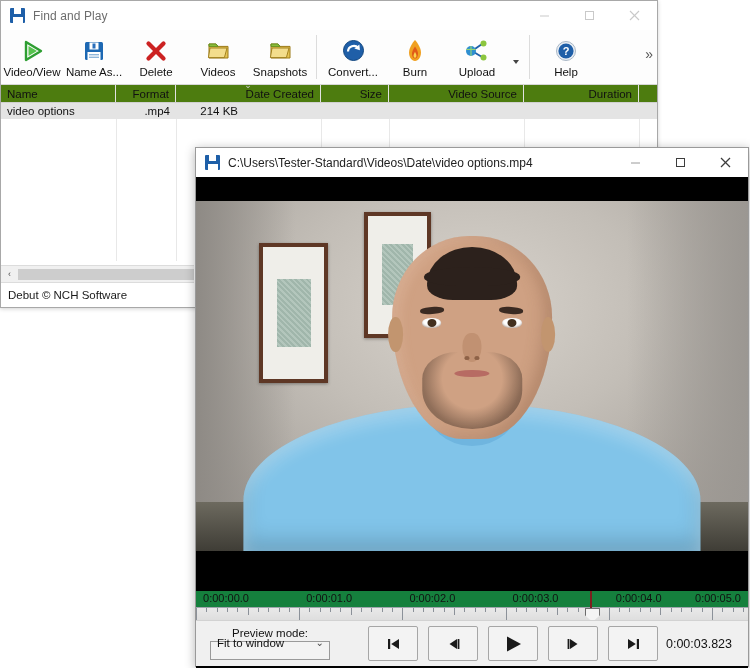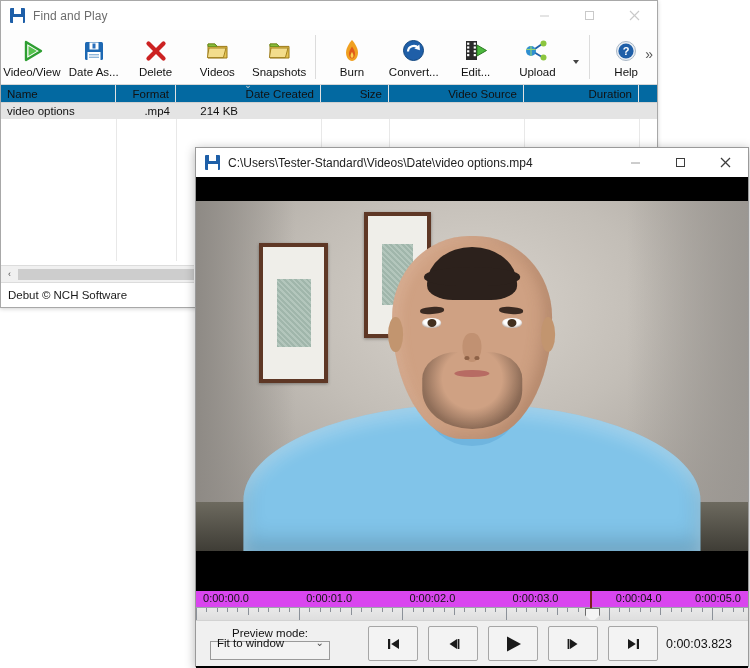--- a/index.html
+++ b/index.html
@@ -37,21 +37,21 @@
   .tbtn .ic{height:27px;display:flex;align-items:center;justify-content:center;}
   .tbtn .lbl{font-size:11.5px;color:#111;margin-top:2px;white-space:nowrap;}
   .tsep{width:1px;height:44px;background:#dcdcdc;margin:2px 5px 0 5px;}
   .tcaret{width:16px;height:52px;display:flex;align-items:center;justify-content:center;
           padding-top:6px;box-sizing:border-box;}
   .tcaret i{border-left:3.5px solid transparent;border-right:3.5px solid transparent;
             border-top:4.5px solid #444;display:block;}
   .tchev{position:absolute;right:4px;top:16px;font-size:14px;color:#555;}
 
   
-  .lhdr{height:17px;background:#0369a1;border-bottom:1px solid #d0d0d0;display:flex;
+  .lhdr{height:17px;background:#4d7c0f;border-bottom:1px solid #d0d0d0;display:flex;
         position:relative;font-size:11.5px;color:#111;}
   .lhdr .cell{display:flex;align-items:center;height:100%;box-sizing:border-box;
               border-right:1px solid #e2e2e2;padding:0 6px;position:relative;}
   .lhdr .cell.l{justify-content:flex-start;}
   .lhdr .cell.r{justify-content:flex-end;}
   .sortmark{position:absolute;top:-4px;left:50%;transform:translateX(-50%);
             font-size:9px;color:#cfcfcf;line-height:1;}
 
   
   .lbody{position:absolute;left:0;right:0;top:102px;bottom:46px;background:#fff;overflow:hidden;}
@@ -133,21 +133,21 @@
         width:12%;height:14%;background:rgba(176,126,94,.45);border-radius:45% 45% 50% 50%;}
   .nostril{position:absolute;bottom:6%;width:28%;height:14%;background:#8e6247;border-radius:50%;}
   .nostril.l{left:10%;}.nostril.r{right:10%;}
   .mouth{position:absolute;left:50%;transform:translateX(-50%);top:66%;
          width:22%;height:3.6%;background:#b76b63;border-radius:50%;}
   .beard{position:absolute;left:50%;transform:translateX(-50%);top:57%;
          width:62%;height:38%;border-radius:36% 36% 52% 52%;
          background:radial-gradient(ellipse at 50% 35%, rgba(58,42,33,0) 42%, rgba(58,42,33,.42) 70%, rgba(58,42,33,.55) 100%);}
 
   
-  .ruler{position:absolute;left:0;right:0;bottom:46px;height:30px;background:#d946ef;
+  .ruler{position:absolute;left:0;right:0;bottom:46px;height:30px;background:#15803d;
          border-top:1px solid #000;box-sizing:border-box;}
   .rlabels{position:relative;height:16px;}
   .rlabel{position:absolute;top:1px;font-size:11px;color:#111;transform:translateX(-50%);
           white-space:nowrap;}
   .rticks{position:absolute;left:0;right:0;top:16px;height:14px;
           background:linear-gradient(180deg,#e9e9e9 0%,#dcdcdc 100%);border-top:1px solid #9fa6ad;}
   .rticks span{position:absolute;top:0;width:1px;background:#8b9199;}
   .playhead{position:absolute;top:0;bottom:0;width:2px;background:#7d1f1f;}
   .phmark{position:absolute;top:17px;width:13px;height:12px;margin-left:-6.5px;
           background:#f4f4f4;border:1px solid #6b6b6b;
@@ -216,21 +216,21 @@
       <span class="ic">
         <svg width="22" height="22" viewBox="0 0 22 22">
           <rect x="2" y="2" width="18" height="18" rx="1.5" fill="#1d68b3"></rect>
           <rect x="6.5" y="2.5" width="9" height="7" fill="#fff"></rect>
           <rect x="9.5" y="3.5" width="3" height="5" fill="#2a6fbb"></rect>
           <rect x="4.5" y="12" width="13" height="8" fill="#fff"></rect>
           <rect x="6" y="14" width="10" height="1.4" fill="#8fb6da"></rect>
           <rect x="6" y="16.6" width="10" height="1.4" fill="#8fb6da"></rect>
         </svg>
       </span>
-      <span class="lbl">Date As...</span>
+      <span class="lbl">Name As...</span>
     </div>
 
     <div class="tbtn">
       <span class="ic">
         <svg width="22" height="22" viewBox="0 0 22 22">
           <line x1="3.5" y1="3.5" x2="18.5" y2="18.5" stroke="#cc2222" stroke-width="4.2" stroke-linecap="round"></line>
           <line x1="18.5" y1="3.5" x2="3.5" y2="18.5" stroke="#cc2222" stroke-width="4.2" stroke-linecap="round"></line>
         </svg>
       </span>
       <span class="lbl">Delete</span>
@@ -252,63 +252,44 @@
         <svg width="23" height="21" viewBox="0 0 23 21">
           <path d="M2 4h7l2 2.4h10V18H2z" fill="#e6c454" stroke="#9c7a17" stroke-width="1"></path>
           <path d="M2 4h7l2 2.4H2z" fill="#8fc33f" stroke="#5c8a1c" stroke-width=".9"></path>
           <path d="M3 8h17l-2.6 9.6H1.4z" fill="#f3dd8c" stroke="#9c7a17" stroke-width=".9"></path>
         </svg>
       </span>
       <span class="lbl">Snapshots</span>
     </div>
 
     <div class="tsep"></div>
-
-    <div class="tbtn">
-      <span class="ic">
-        <svg width="18" height="24" viewBox="0 0 18 24">
-          <path d="M9 1C9 1 3 7.5 3 13.5 3 18.2 5.7 22 9 22s6-3.8 6-8.5C15 7.5 9 1 9 1z" fill="#f0a020"></path>
-          <path d="M9 7.5c0 0-3 4-3 7.2 0 2.7 1.4 4.8 3 4.8s3-2.1 3-4.8C12 11.5 9 7.5 9 7.5z" fill="#e05a18"></path>
-          <path d="M9 13c0 0-1.4 2-1.4 3.6 0 1.3.6 2.3 1.4 2.3s1.4-1 1.4-2.3C10.4 15 9 13 9 13z" fill="#fbd44e"></path>
-        </svg>
-      </span>
-      <span class="lbl">Burn</span>
-    </div>
 
     <div class="tbtn">
       <span class="ic">
         <svg width="23" height="23" viewBox="0 0 23 23">
           <circle cx="11.5" cy="11.5" r="10" fill="#1f5fa8"></circle>
           <circle cx="11.5" cy="11.5" r="10" fill="none" stroke="#11467f" stroke-width="1"></circle>
           <path d="M6 12.5a5.8 5.8 0 0 1 10.2-3.6" fill="none" stroke="#fff" stroke-width="2.2"></path>
           <polygon points="17.4,5.6 17.9,11.3 12.4,9.6" fill="#fff"></polygon>
         </svg>
       </span>
       <span class="lbl">Convert...</span>
     </div>
 
     <div class="tbtn">
       <span class="ic">
-        <svg width="24" height="23" viewBox="0 0 24 23">
-          <rect x="2" y="2" width="11" height="19" fill="#2b2b2b"></rect>
-          <g fill="#fff">
-            <rect x="3.1" y="3.6" width="2.2" height="2.2"></rect>
-              <rect x="3.1" y="7.4" width="2.2" height="2.2"></rect>
-            <rect x="3.1" y="11.2" width="2.2" height="2.2"></rect>
-              <rect x="3.1" y="15" width="2.2" height="2.2"></rect>
-            <rect x="9.7" y="3.6" width="2.2" height="2.2"></rect>
-              <rect x="9.7" y="7.4" width="2.2" height="2.2"></rect>
-            <rect x="9.7" y="11.2" width="2.2" height="2.2"></rect>
-              <rect x="9.7" y="15" width="2.2" height="2.2"></rect>
-          </g>
-          <polygon points="13,6 22.5,11.5 13,17" fill="#4cb83d" stroke="#2b7a22" stroke-width="1"></polygon>
-        </svg>
-      </span>
-      <span class="lbl">Edit...</span>
-    </div>
+        <svg width="18" height="24" viewBox="0 0 18 24">
+          <path d="M9 1C9 1 3 7.5 3 13.5 3 18.2 5.7 22 9 22s6-3.8 6-8.5C15 7.5 9 1 9 1z" fill="#f0a020"></path>
+          <path d="M9 7.5c0 0-3 4-3 7.2 0 2.7 1.4 4.8 3 4.8s3-2.1 3-4.8C12 11.5 9 7.5 9 7.5z" fill="#e05a18"></path>
+          <path d="M9 13c0 0-1.4 2-1.4 3.6 0 1.3.6 2.3 1.4 2.3s1.4-1 1.4-2.3C10.4 15 9 13 9 13z" fill="#fbd44e"></path>
+        </svg>
+      </span>
+      <span class="lbl">Burn</span>
+    </div>
+
 
     <div class="tbtn">
       <span class="ic">
         <svg width="24" height="22" viewBox="0 0 24 22">
           <line x1="7" y1="11" x2="17" y2="4" stroke="#1e5fa8" stroke-width="1.8"></line>
           <line x1="7" y1="11" x2="17" y2="17" stroke="#1e5fa8" stroke-width="1.8"></line>
           <circle cx="6" cy="11" r="5" fill="#2f8fd0"></circle>
           <path d="M1.3 9.4h9.4M6 6.1v9.8" stroke="#9fdc6a" stroke-width="1" fill="none"></path>
           <circle cx="18.5" cy="3.5" r="3" fill="#8cc63f"></circle>
           <circle cx="18.5" cy="17.5" r="3" fill="#8cc63f"></circle>

